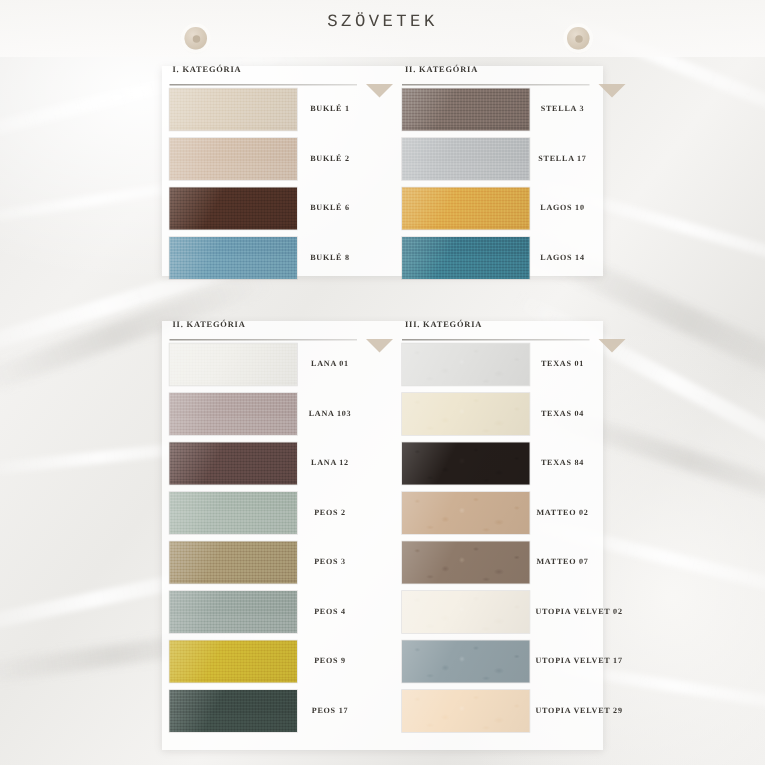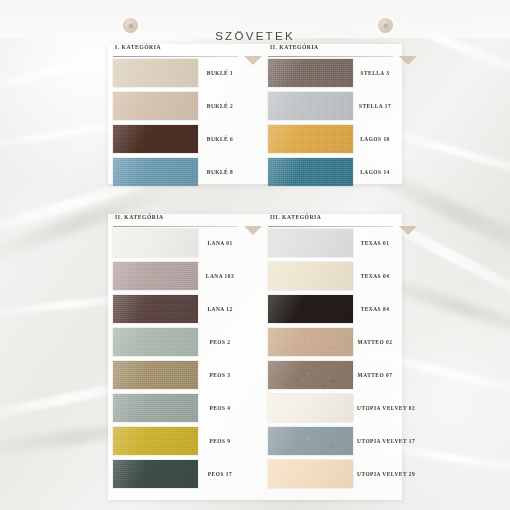--- a/index.html
+++ b/index.html
@@ -52,27 +52,27 @@
 
   
   #header-band {
     position: absolute;
     left: 0; top: 0;
     width: 510px; height: 38px;
     background: linear-gradient(180deg, rgba(247,246,244,0.92) 0%, rgba(252,251,250,0.85) 100%);
   }
   #doc-title {
     position: absolute;
-    left: 0; top: 30px;
+    left: 0; top: 8px;
     width: 510px;
     text-align: center;
     font-size: 11.5px;
     letter-spacing: 2.3px;
     color: #4a4640;
-    font-family: Liberation Sans, sans-serif;
+    font-family: Liberation Mono, monospace;
   }
   .grommet {
     position: absolute;
     top: 18px;
     width: 15px; height: 15px;
     border-radius: 50%;
     background:
       radial-gradient(circle at 38% 34%, #e7ddd0 0%, #d9cdbc 48%, #cbbda8 100%);
     box-shadow: 0 0 0 2.5px rgba(252,251,249,0.95), 0 1px 2px rgba(140,130,118,0.35);
   }

